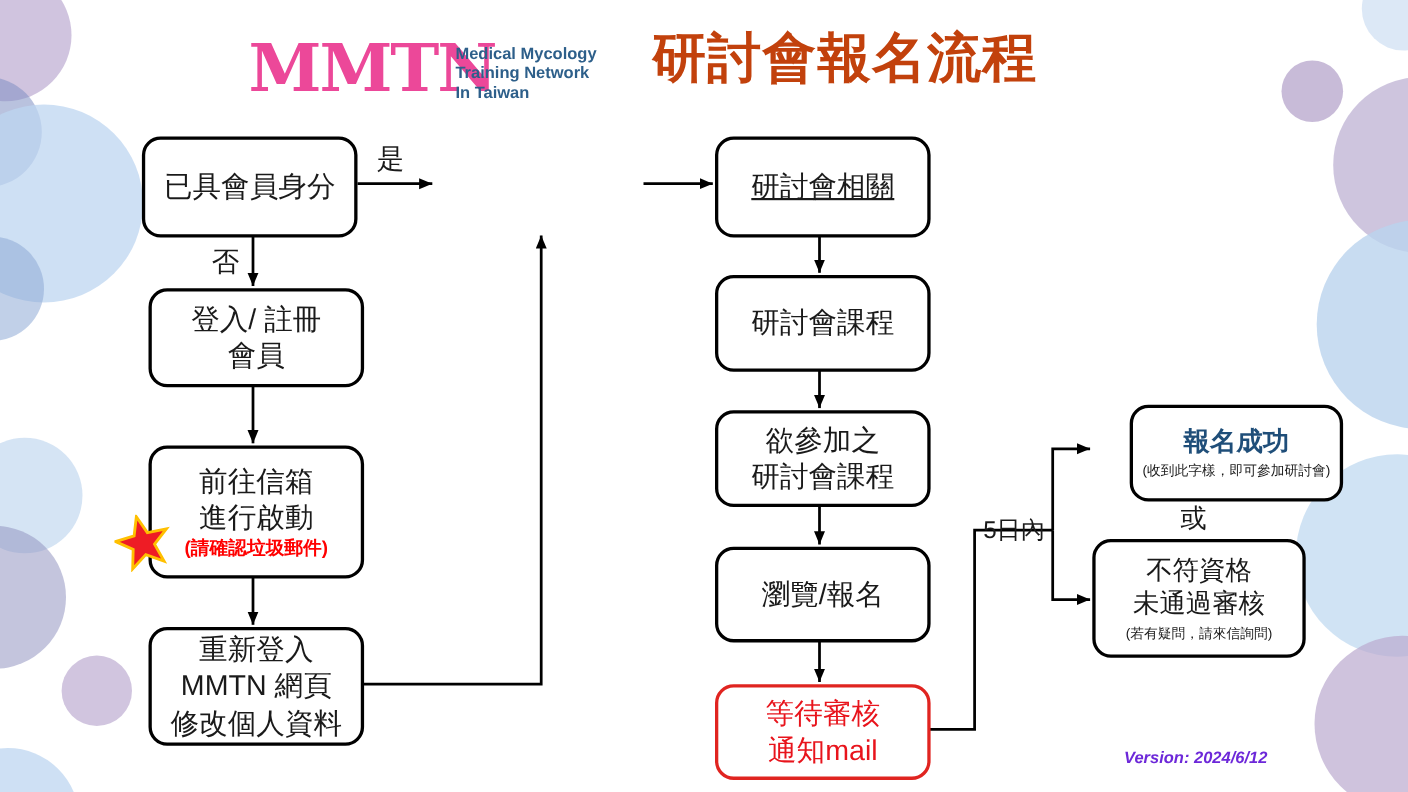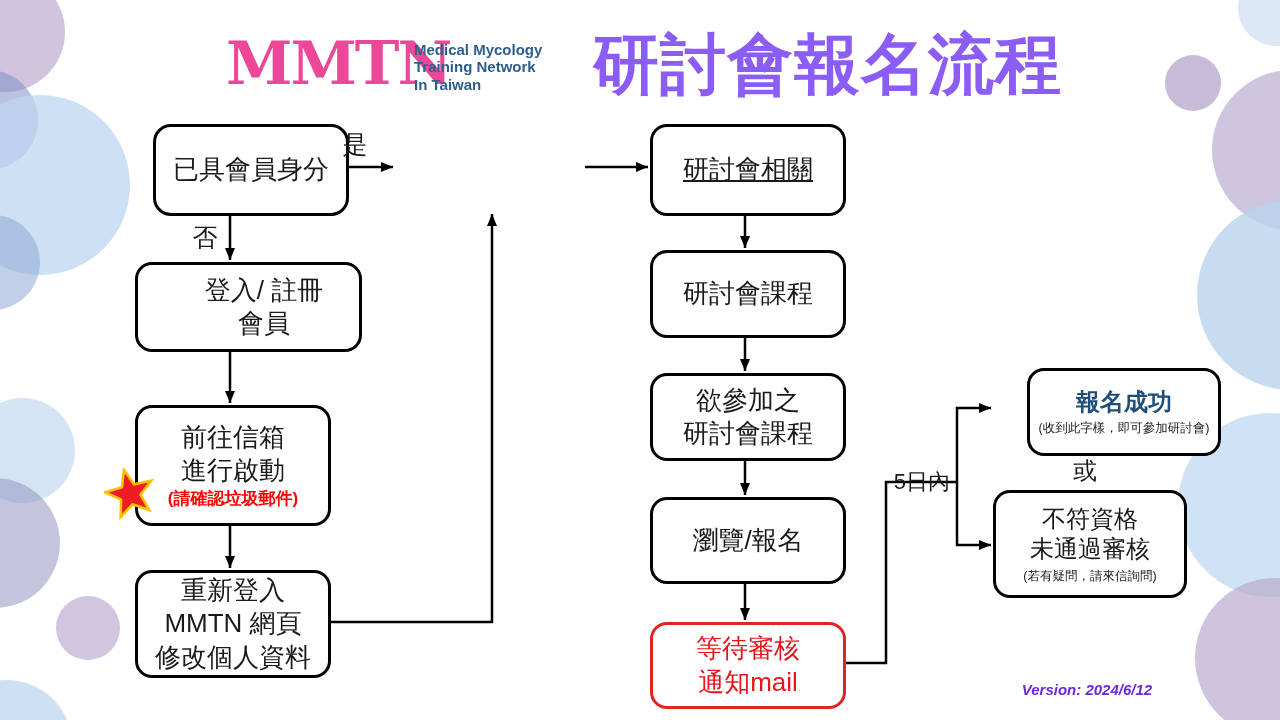--- a/index.html
+++ b/index.html
@@ -29,22 +29,22 @@
   .logo-acronym{
     position:absolute;left:226px;top:28px;z-index:2;
     font-family:"DejaVu Serif","Liberation Serif",serif;font-weight:bold;
     font-size:60px;letter-spacing:-2px;color:#ec4899;text-align:center;
   }
   .logo-subtitle{
     position:absolute;left:414px;top:41px;z-index:2;font-size:15px;
     font-weight:600;color:#2d5f8a;line-height:1.15;
   }
   .page-title{
-    position:absolute;left:593px;top:20px;z-index:2;font-size:66px;
-    font-weight:bold;color:#8b5cf6;letter-spacing:1px;white-space:nowrap;
+    position:absolute;left:593px;top:20px;z-index:2;font-size:49px;
+    font-weight:bold;color:#c2410c;letter-spacing:1px;white-space:nowrap;
   }
   .version{
     position:absolute;left:1008px;top:681px;width:158px;z-index:3;
     font-size:15px;font-style:italic;font-weight:bold;color:#6d28d9;text-align:center;
   }
   .star{position:absolute;left:104px;top:468px;z-index:4;}
 </style>
 </head>
 <body>
 
@@ -93,30 +93,30 @@
     <path class="edge" d="M840,663 L886,663 L886,482 L957,482"></path>
     <path class="edge" marker-end="url(#ah)" d="M957,482 L957,408 L991,408"></path>
     <path class="edge" marker-end="url(#ah)" d="M957,482 L957,545 L991,545"></path>
   </svg>
 
   <div class="edge-label" style="left:332px;top:128px;width:46px;font-size:25px;">是</div>
   <div class="edge-label" style="left:182px;top:221px;width:46px;font-size:25px;">否</div>
   <div class="edge-label" style="left:856px;top:443px;width:94px;font-size:22px;text-align:right;margin-top:24px;">5日內</div>
   <div class="edge-label" style="left:1051px;top:455px;width:68px;font-size:24px;">或</div>
 
-  <div class="node" style="left:153px;top:124px;width:190px;height:86px;border-radius:18px;">
+  <div class="node" style="left:129px;top:124px;width:190px;height:86px;">
     <div>已具會員身分</div>
   </div>
 
 
   <div class="node" style="left:650px;top:124px;width:190px;height:86px;text-decoration:underline;">
     <div>研討會相關</div>
   </div>
 
-  <div class="node" style="left:135px;top:262px;width:190px;height:84px;padding-left:31px;">
+  <div class="node" style="left:135px;top:262px;width:190px;height:84px;">
     <div>登入/ 註冊</div>
     <div>會員</div>
   </div>
 
   <div class="node" style="left:135px;top:570px;width:190px;height:102px;">
     <div>重新登入</div>
     <div>MMTN 網頁</div>
     <div>修改個人資料</div>
   </div>
 

